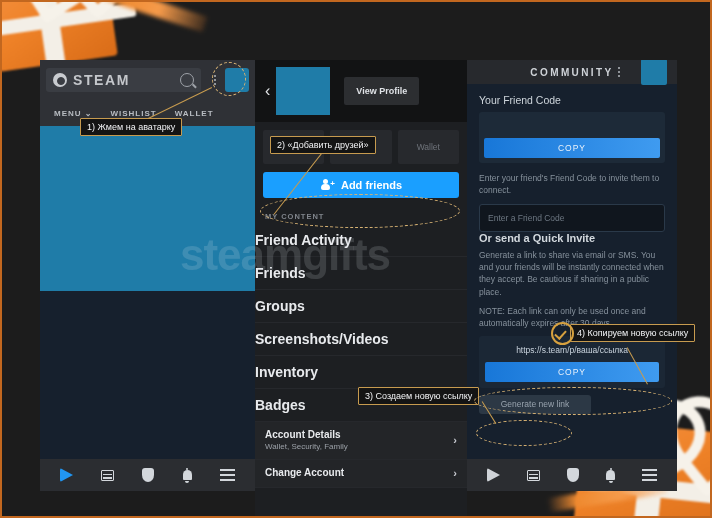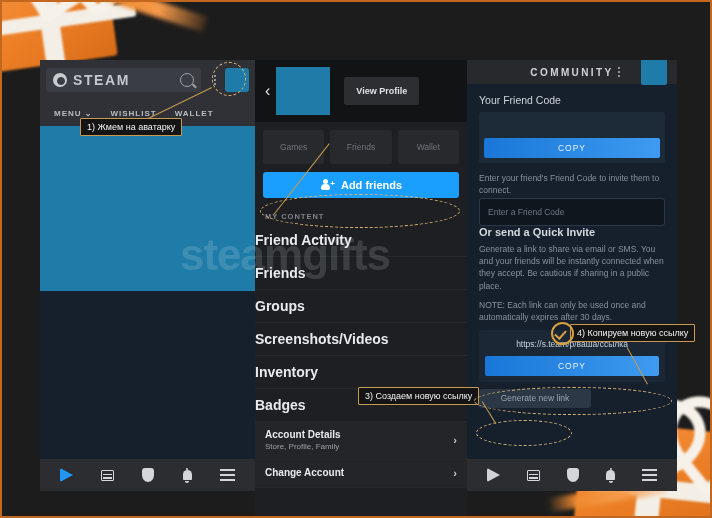--- a/index.html
+++ b/index.html
@@ -375,21 +375,21 @@
     font-size: 8.5px;
     letter-spacing: 1px;
     display: flex;
     align-items: center;
     justify-content: center;
   }
   .r-desc {
     color: #86919c;
     font-size: 8.5px;
     line-height: 1.45;
-    margin: 9px 0 1px 0;
+    margin: 9px 0 7px 0;
   }
   .r-input {
     background: #10161e;
     border: 1px solid #2a3949;
     border-radius: 3px;
     height: 26px;
     display: flex;
     align-items: center;
     padding: 0 8px;
     color: #6d7782;
@@ -646,21 +646,21 @@
     <div class="m-item">Friend Activity</div>
     <div class="m-item">Friends</div>
     <div class="m-item">Groups</div>
     <div class="m-item">Screenshots/Videos</div>
     <div class="m-item">Inventory</div>
     <div class="m-item">Badges</div>
 
     <div class="m-item sub">
       <span class="lbl">
         <span>Account Details</span>
-        <span class="sml">Store, Profile, Family</span>
+        <span class="sml">Wallet, Security, Family</span>
       </span>
       <span class="m-chev">›</span>
     </div>
 
     <div class="m-item sub">
       <span class="lbl">Change Account</span>
       <span class="m-chev">›</span>
     </div>
   </div>
 
@@ -720,20 +720,21 @@
   <div id="watermark">steamgifts</div>
 
   <div id="annots">
 
     <div class="circ" style="left:210px; top:60px; width:32px; height:32px;"></div>
     <div class="lead" style="left:138px; top:120px; width:80px; transform:rotate(-26deg);"></div>
     <div class="tip" style="left:78px; top:116px;">1) Жмем на аватарку</div>
 
     <div class="ell" style="left:258px; top:192px; width:198px; height:32px;"></div>
     <div class="lead" style="left:272px; top:212px; width:90px; transform:rotate(-52deg);"></div>
+    <div class="tip" style="left:268px; top:134px;">2) «Добавить друзей»</div>
 
     <div class="ell" style="left:474px; top:418px; width:94px; height:24px;"></div>
     <div class="lead" style="left:480px; top:399px; width:26px; transform:rotate(58deg);"></div>
     <div class="tip" style="left:356px; top:385px;">3) Создаем новую ссылку</div>
 
     <div class="ell" style="left:472px; top:385px; width:196px; height:26px;"></div>
     <div class="lead" style="left:625px; top:345px; width:42px; transform:rotate(61deg);"></div>
     <div class="tip" style="left:568px; top:322px;">4) Копируем новую ссылку</div>
     <div class="check" style="left:549px; top:320px;"></div>
   </div>

